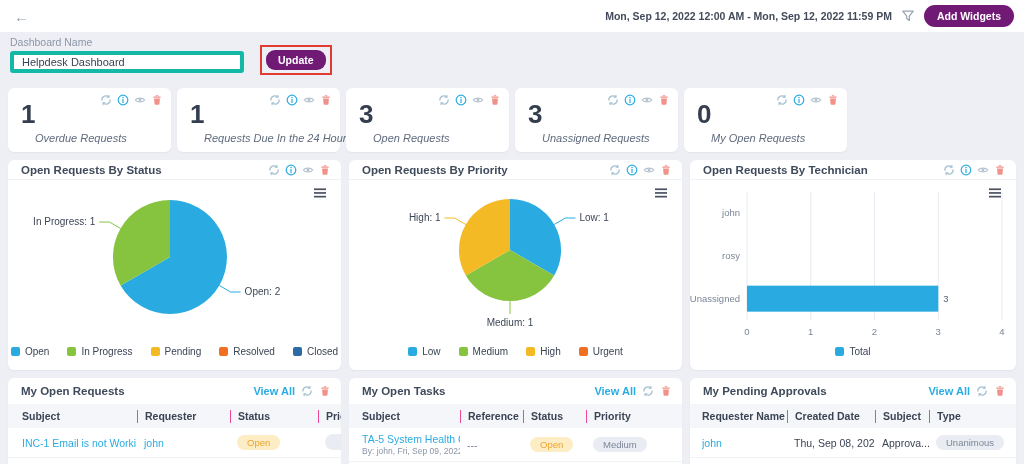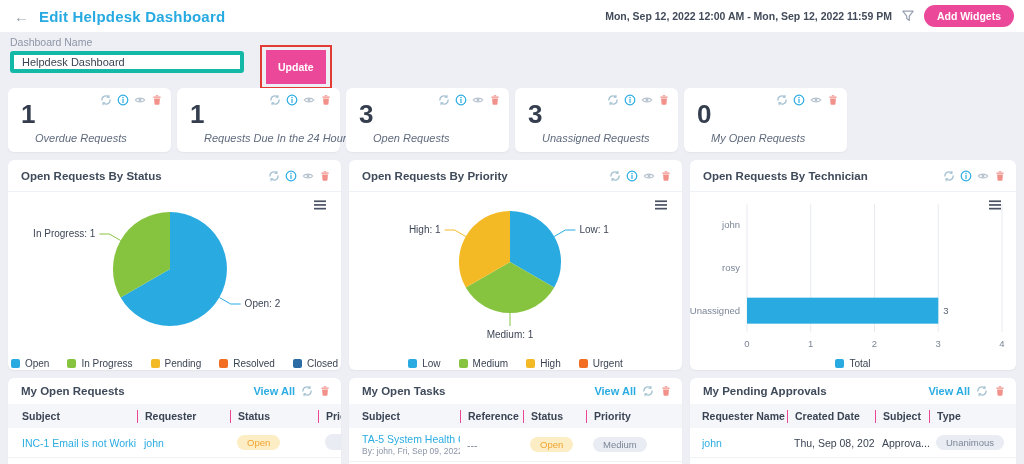--- a/index.html
+++ b/index.html
@@ -6,42 +6,42 @@
   html,body { width:1024px; height:464px; overflow:hidden; }
   body { font-family:"Liberation Sans","DejaVu Sans",sans-serif; background:#edeff4; color:#3b4454; }
   .page { position:relative; width:1024px; height:464px; overflow:hidden; }
 
   
   .topbar { position:absolute; top:0; left:0; width:1024px; height:32px; background:#fff; display:flex; align-items:center; padding:0 10px; }
   .back { color:#97a1af; font-size:15px; cursor:pointer; margin-left:4px; }
   .page-title { color:#27aae1; font-size:15px; font-weight:bold; margin-left:10px; letter-spacing:.2px; }
   .topbar-right { margin-left:auto; display:flex; align-items:center; gap:9px; }
   .daterange { font-size:10.5px; font-weight:600; color:#424b5a; }
-  .btn-primary { background:#ec4899; color:#fff; border:none; border-radius:12px; font-size:10.5px; font-weight:600; padding:5px 13px; cursor:pointer; font-family:inherit; }
+  .btn-primary { background:#701a75; color:#fff; border:none; border-radius:12px; font-size:10.5px; font-weight:600; padding:5px 13px; cursor:pointer; font-family:inherit; }
 
   
   .namebar { position:absolute; top:32px; left:0; width:1024px; height:52px; }
   .name-label { position:absolute; left:10px; top:4px; font-size:10.5px; color:#8d96a6; }
   .name-input { position:absolute; left:10px; top:19px; width:234px; height:22px; border:4px solid #14b8a6; border-radius:3px; font-size:11px; color:#3b4454; padding:0 8px; font-family:inherit; background:#fff; }
   .annotation-box { position:absolute; left:260px; top:13px; border:2px solid #e23b33; padding:3px 4px; display:inline-block; }
-  .btn-update { padding:11px 12px; border-radius:0; }
+  .btn-update { padding:4px 12px; border-radius:9px; }
 
   
   .stats-row { position:absolute; top:88px; left:8px; display:flex; gap:6px; }
   .stat-card { width:163px; height:64px; background:#fff; border-radius:6px; position:relative; box-shadow:0 1px 2px rgba(60,70,90,.06); }
   .panel-icons { position:absolute; top:6px; right:8px; display:flex; align-items:center; gap:5px; }
   .picon { width:12px; height:12px; display:inline-block; cursor:pointer; }
   .stat-value { position:absolute; left:13px; top:11px; font-size:26px; font-weight:600; color:#353e4f; }
   .stat-label { position:absolute; left:27px; bottom:8px; font-size:11px; color:#5f6a7d; white-space:nowrap;font-style:italic; }
 
   
   .charts-row { position:absolute; top:160px; left:8px; display:flex; gap:8px; }
   .chart-card { background:#fff; border-radius:6px; height:210px; position:relative; box-shadow:0 1px 2px rgba(60,70,90,.06); }
   .w1 { width:333px; } .w2 { width:333px; } .w3 { width:326px; }
-  .card-head { height:32px; display:flex; align-items:center; padding:0 10px 0 13px; border-bottom:1px solid #eef1f5; }
+  .card-head { height:20px; display:flex; align-items:center; padding:0 10px 0 13px; border-bottom:1px solid #eef1f5; }
   .card-title { font-size:11.5px; font-weight:600; color:#3f4a5a; }
   .card-head .panel-icons { position:static; margin-left:auto; }
   .chart-body { position:relative; height:184px; }
   .burger { position:absolute; top:7px; right:14px; width:14px; height:12px; cursor:pointer; }
   .chart-svg { position:absolute; left:0; top:0; }
   .legend { position:absolute; bottom:7px; left:0; width:100%; display:flex; justify-content:center; gap:18px; }
   .leg-item { display:flex; align-items:center; gap:5px; cursor:pointer; }
   .leg-sq { width:9px; height:9px; border-radius:2px; display:inline-block; }
   .leg-label { font-size:10px; color:#3b4454; }
 
@@ -100,21 +100,20 @@
       <rect x="1" y="5.1" width="12" height="1.7" fill="#4a5261"></rect>
       <rect x="1" y="8.8" width="12" height="1.7" fill="#4a5261"></rect>
     </symbol>
   </defs>
 </svg>
 
 <div class="page">
 
   <header class="topbar">
     <span class="back">←</span>
-    <h1 class="page-title">Edit Helpdesk Dashboard</h1>
     <div class="topbar-right">
       <span class="daterange">Mon, Sep 12, 2022 12:00 AM - Mon, Sep 12, 2022 11:59 PM</span>
       <svg class="picon" style="width:14px;height:14px">
           <use href="#sym-funnel"></use>
         </svg>
       <button class="btn-primary">Add Widgets</button>
     </div>
   </header>
 
   <section class="namebar">

